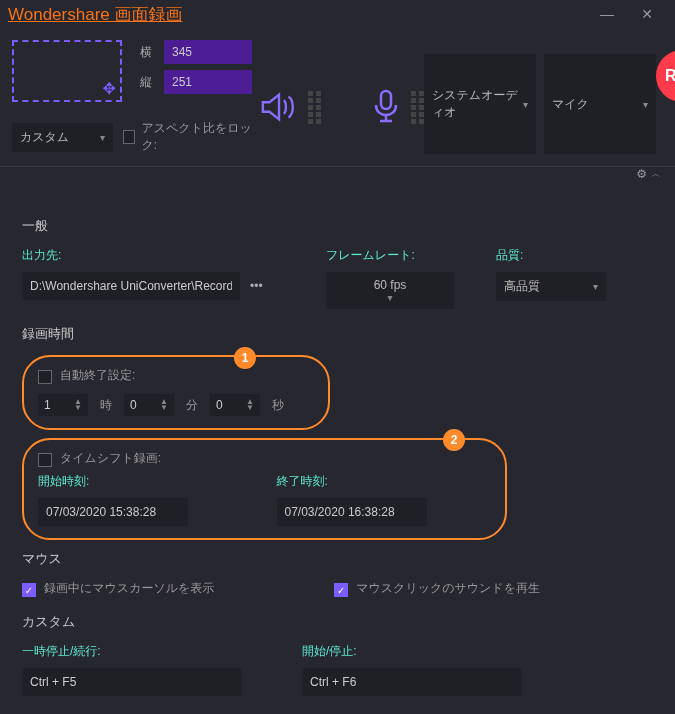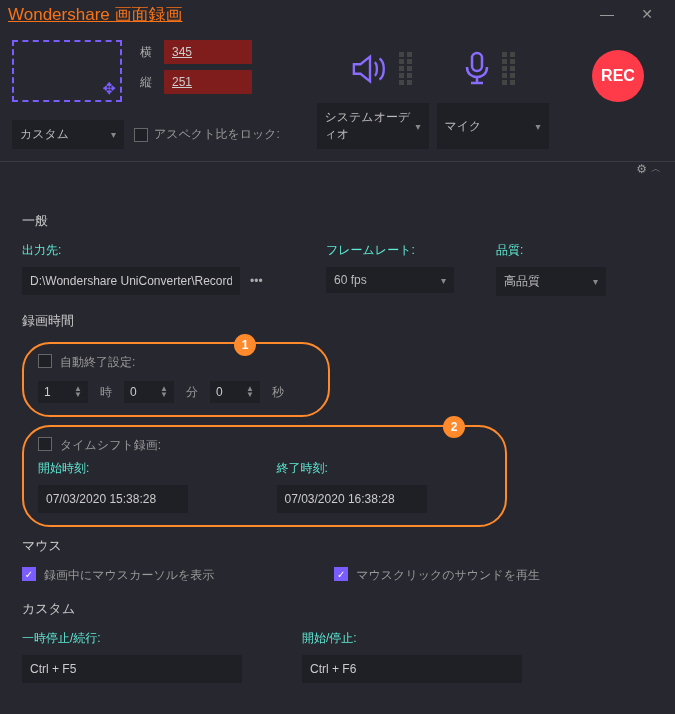--- a/index.html
+++ b/index.html
@@ -35,22 +35,22 @@
   position: relative;
   margin-bottom: 10px;
 }
 .dashed-box .arrows {
   position: absolute; right: 4px; bottom: 2px;
   color: #7b5cff; font-size: 16px;
 }
 .dims-row { display: flex; align-items: center; margin-bottom: 6px; gap: 8px; }
 .dims-label { width: 16px; color: #aaa; }
 .dims-input {
-  background: #7f1d1d; border: none; color: #ccc;
-  padding: 5px 8px; width: 88px; font-size: 12px; text-decoration: underline;
+  background: #4c1d95; border: none; color: #ccc;
+  padding: 5px 8px; width: 88px; font-size: 12px;
 }
 .select {
   background: #1f1f26; border: none; color: #bbb;
   padding: 6px 8px; font-size: 12px;
   display: flex; align-items: center; justify-content: space-between;
   cursor: pointer;
 }
 .select .chev { color: #888; font-size: 10px; }
 .row-2 { display: flex; align-items: center; gap: 10px; margin-top: 8px; margin-bottom: 12px; }
 .aspect-check { display: flex; align-items: center; gap: 6px; color: #999; }
@@ -99,21 +99,21 @@
 }
 .callout-badge {
   position: absolute; width: 22px; height: 22px; border-radius: 50%;
   background: #ff8a2c; color: #fff; display: flex; align-items: center; justify-content: center;
   font-size: 12px; font-weight: bold;
 }
 .c1 .callout-badge { top: -10px; left: 210px; }
 .c2 .callout-badge { top: -11px; right: 40px; }
 .c1 { width: 308px; }
 .c2 { width: 485px; }
-.check-row { display: flex; align-items: flex-start; gap: 8px; color: #999; }
+.check-row { display: flex; align-items: flex-end; gap: 8px; color: #999; }
 .spin-row { display: flex; align-items: center; gap: 12px; margin-top: 10px; }
 .spinner {
   display: flex; align-items: center; background: #1f1f26;
   padding: 4px 6px; gap: 6px; width: 50px; justify-content: space-between;
 }
 .spinner .val { color: #ccc; }
 .spinner .arrows-v { display: flex; flex-direction: column; line-height: 6px; font-size: 8px; color: #888; }
 .unit { color: #999; }
 .half-row { display: flex; gap: 24px; }
 .half { width: 220px; }
@@ -151,21 +151,21 @@
         <span>カスタム</span>
         <span class="chev">▾</span>
       </div>
       <label class="aspect-check">
         <span class="checkbox"></span>
         <span>アスペクト比をロック:</span>
       </label>
     </div>
   </div>
 
-  <div style="flex:1; display:flex; flex-direction:column;">
+  <div style="flex:1; display:flex; ">
     <div class="col-audio">
       <div style="display:flex; align-items:center; gap:10px;">
         <svg class="speaker-icon" width="38" height="34" viewBox="0 0 40 34">
           <path fill="none" stroke="#8a6cff" stroke-width="2.5" d="M3 12h7l10-8v26l-10-8H3z"></path>
           <path fill="none" stroke="#8a6cff" stroke-width="2.5" d="M25 10c3 2 3 12 0 14 M30 6c6 4 6 18 0 22"></path>
         </svg>
         <div class="meters">
           <div class="meter-col">
               <div class="meter-dot"></div>
               <div class="meter-dot"></div>
@@ -233,21 +233,21 @@
   <div class="row">
     <div class="col col-a">
       <span class="lbl">出力先:</span>
       <div class="out-row">
         <input class="text-input" style="width: 218px;" value="D:\Wondershare UniConverter\Recorder">
         <span class="ellipsis">•••</span>
       </div>
     </div>
     <div class="col col-b">
       <span class="lbl">フレームレート:</span>
-      <div class="select" style="width:128px;">
+      <div class="select" style="width:128px;flex-direction:column;">
         <span>60 fps</span>
         <span class="chev">▾</span>
       </div>
     </div>
     <div class="col col-c">
       <span class="lbl">品質:</span>
       <div class="select" style="width:110px;">
         <span>高品質</span>
         <span class="chev">▾</span>
       </div>

